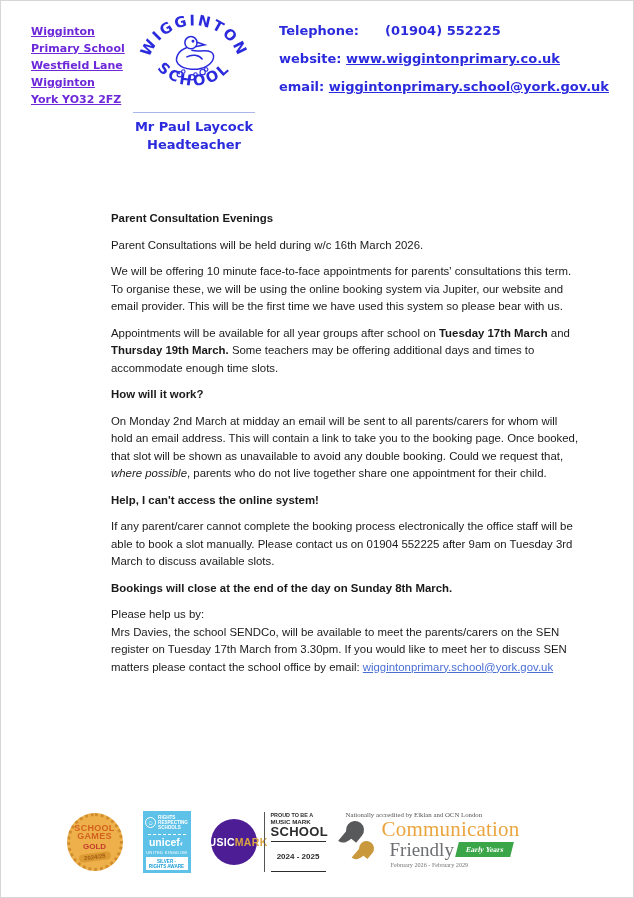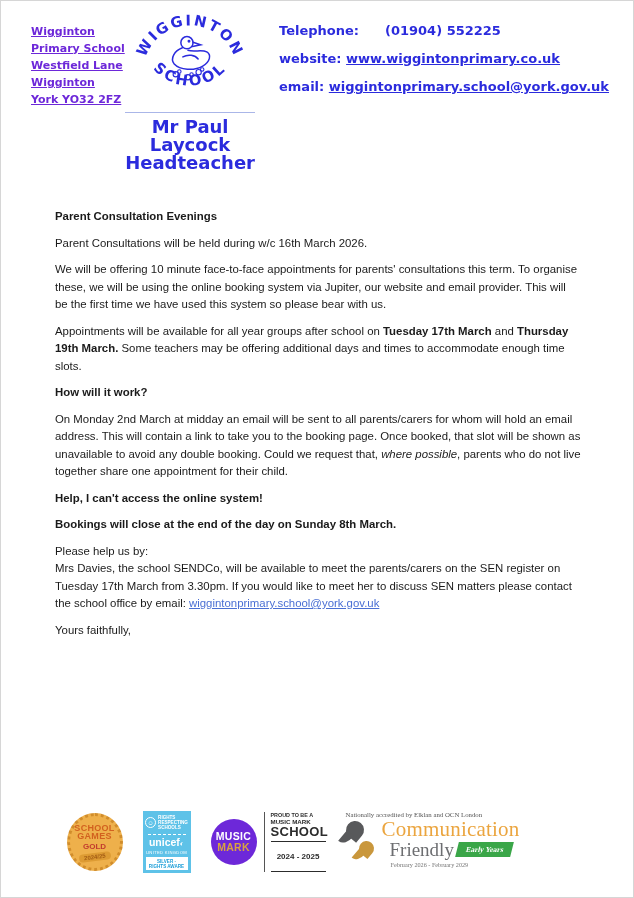--- a/index.html
+++ b/index.html
@@ -20,38 +20,38 @@
     width:186px;
     font-family:"DejaVu Sans", sans-serif;
     font-size:11px; line-height:17px;
     color:#6d28d9; font-weight:bold;text-decoration:underline;
   }
   .logo-block { width:152px; text-align:center; margin-top:-12px; }
   .logo-block svg { display:block; margin:0 auto; }
   .logo-divider { border-top:1px solid #aab6e8; margin:1px 0 5px; }
   .head-name, .head-title {
     font-family:"DejaVu Sans", sans-serif;
-    font-size:18px; line-height:18px;
+    font-size:13px; line-height:18px;
     color:#2b2bdd; font-weight:bold;
   }
   .contact {
     margin-left:24px; flex:1;
     font-family:"DejaVu Sans", sans-serif;
     font-size:13px; color:#2b2bdd; font-weight:bold;
   }
   .contact-row { margin-bottom:13px; white-space:nowrap; }
   .contact-row .val-gap { margin-left:26px; }
   .contact a, .link {
     color:#2b2bdd; text-decoration:underline; cursor:pointer;
   }
 
   
   .letter {
-    margin-top:36px;
-    padding:0 52px 0 54px;
+    margin-top:56px;
+    padding:0 52px 0 110px;
     font-size:11.4px; line-height:17.5px;
   }
   .letter p { margin:0 0 9px; }
   .letter p.hd { font-weight:bold; }
   .letter p.tight { margin-bottom:0; }
   .letter ul { margin:0 0 9px; padding-left:40px; }
   .letter li { padding-left:4px; }
   .letter .sig { margin-bottom:13px; }
   .body-link { color:#4a6fd4; text-decoration:underline; cursor:pointer; }
   .it { font-style:italic; }
@@ -96,22 +96,22 @@
   .un-brand .globe { font-size:7px; }
   .un-country { font-size:4.2px; letter-spacing:0.3px; margin-top:1px; }
   .un-strip {
     margin-top:auto; background:#ffffff; color:#1d9ed8;
     font-size:4.6px; font-weight:bold; padding:1.5px 3px; width:42px; text-align:center;
   }
 
   
   .mm { display:flex; align-items:center; gap:7px; }
   .mm-circle {
-    width:46px; height:46px; border-radius:50%; background:#6d28d9;
-    display:flex; flex-direction:column; align-items:center; justify-content:center;
+    width:46px; height:46px; border-radius:50%; background:#4c1d95;
+    display:flex; flex-direction:row; align-items:center; justify-content:center;
     line-height:11px;
   }
   .mm-c1 { color:#ffffff; font-weight:bold; font-size:10.5px; letter-spacing:0.3px; }
   .mm-c2 { color:#d9a43f; font-weight:bold; font-size:10.5px; letter-spacing:0.3px; }
   .mm-right { border-left:1px solid #555; padding-left:6px; width:62px; color:#2c2c2c; }
   .mm-t1 { font-size:5.4px; font-weight:bold; line-height:6px; }
   .mm-t2 { font-size:6.2px; font-weight:bold; line-height:7px; }
   .mm-t3 { font-size:13px; font-weight:bold; line-height:13px; letter-spacing:0.3px; }
   .mm-years {
     margin-top:3px; border-top:1.5px solid #2c2c2c; border-bottom:1.5px solid #2c2c2c;
@@ -228,29 +228,29 @@
     <p>We will be offering 10 minute face-to-face appointments for parents' consultations this term.  To organise these, we will be using the online booking system via Jupiter, our website and email provider. This will be the first time we have used this system so please bear with us.</p>
 
     <p><span>Appointments will be available for all year groups after school on </span><b>Tuesday 17th March</b><span> and </span><b>Thursday 19th March.</b><span>  Some teachers may be offering additional days and times to accommodate enough time slots.</span></p>
 
     <p class="hd">How will it work?</p>
 
     <p><span>On Monday 2nd March at midday an email will be sent to all parents/carers for whom will hold an email address.  This will contain a link to take you to the booking page. Once booked, that slot will be shown as unavailable to avoid any double booking.  Could we request that, </span><span class="it">where possible</span><span>, parents who do not live together share one appointment for their child.</span></p>
 
     <p class="hd">Help, I can't access the online system!</p>
 
+    <p>If any parent/carer cannot complete the booking process electronically the office staff will be able to book a slot manually.  Please contact us on 01904 552225 after 9am on Tuesday 3rd March to discuss available slots.</p>
 
     <p class="hd">Bookings will close at the end of the day on Sunday 8th March.</p>
 
     <p class="tight">Please help us by:</p>
 
     <p><span>Mrs Davies, the school SENDCo, will be available to meet the parents/carers on the SEN register on Tuesday 17th March from 3.30pm.  If you would like to meet her to discuss SEN matters please contact the school office by email: </span><a class="body-link">wiggintonprimary.school@york.gov.uk</a></p>
 
 
-    <p class="sig">Yours faithfully,</p>
   </div>
 
   <div class="badges">
 
     <div class="sg">
       <div class="sg-word">SCHOOL</div>
       <div class="sg-word">GAMES</div>
       <div class="sg-gold">GOLD</div>
       <div class="sg-year">2024/25</div>
     </div>

